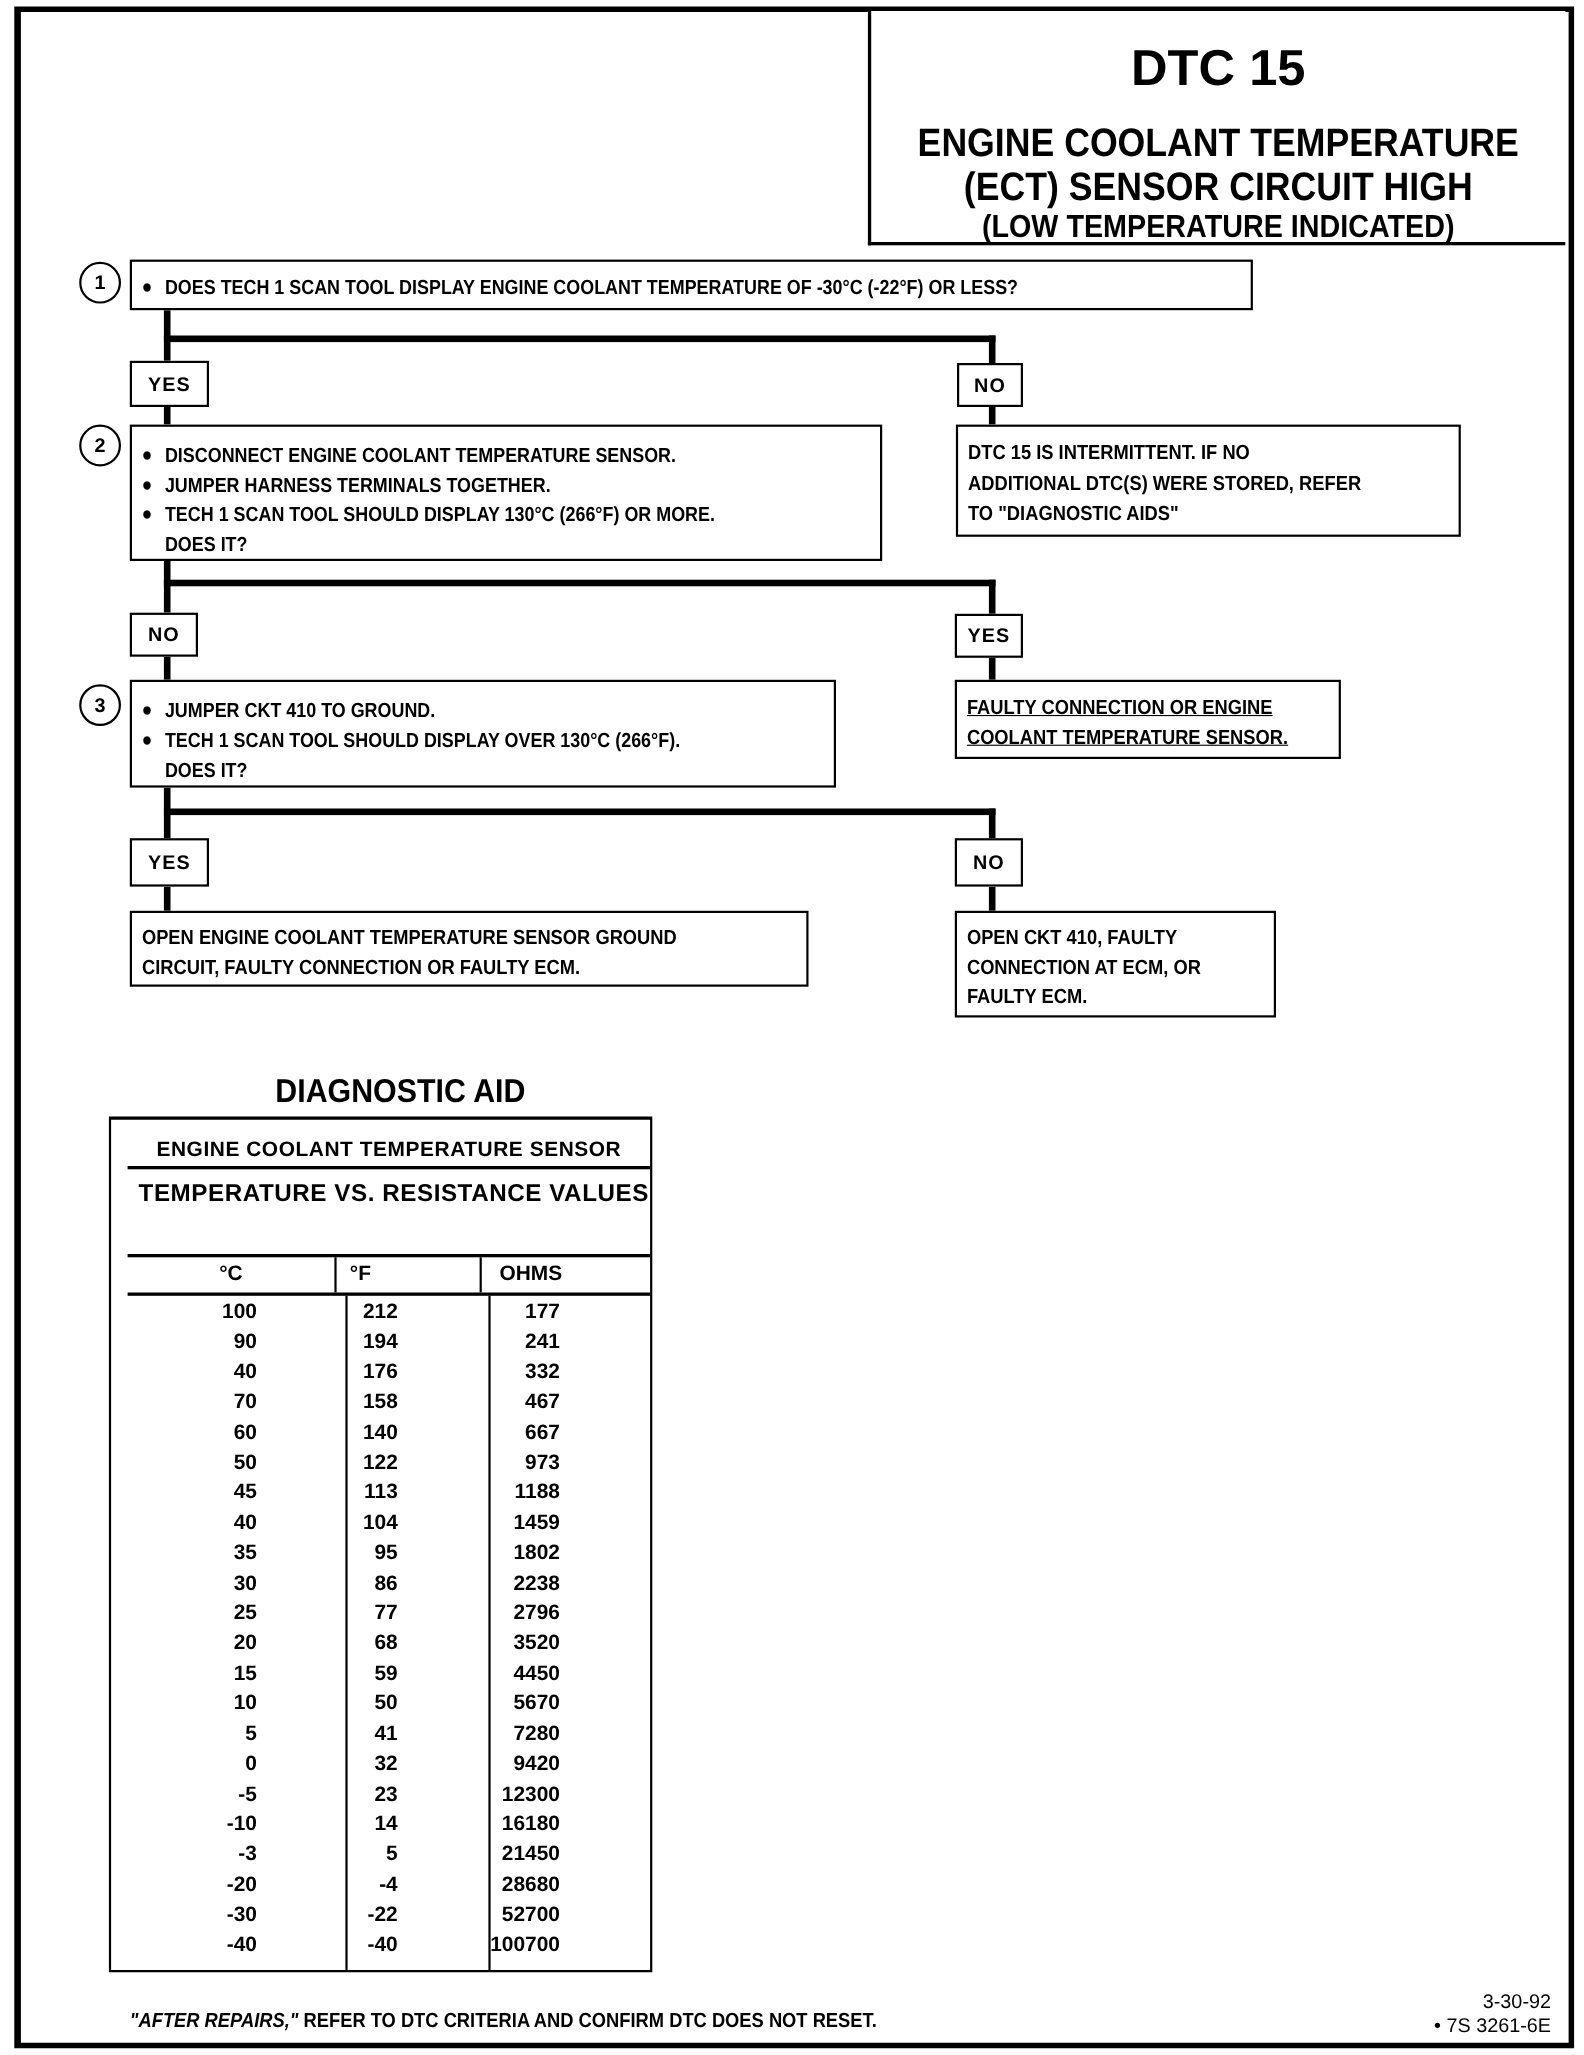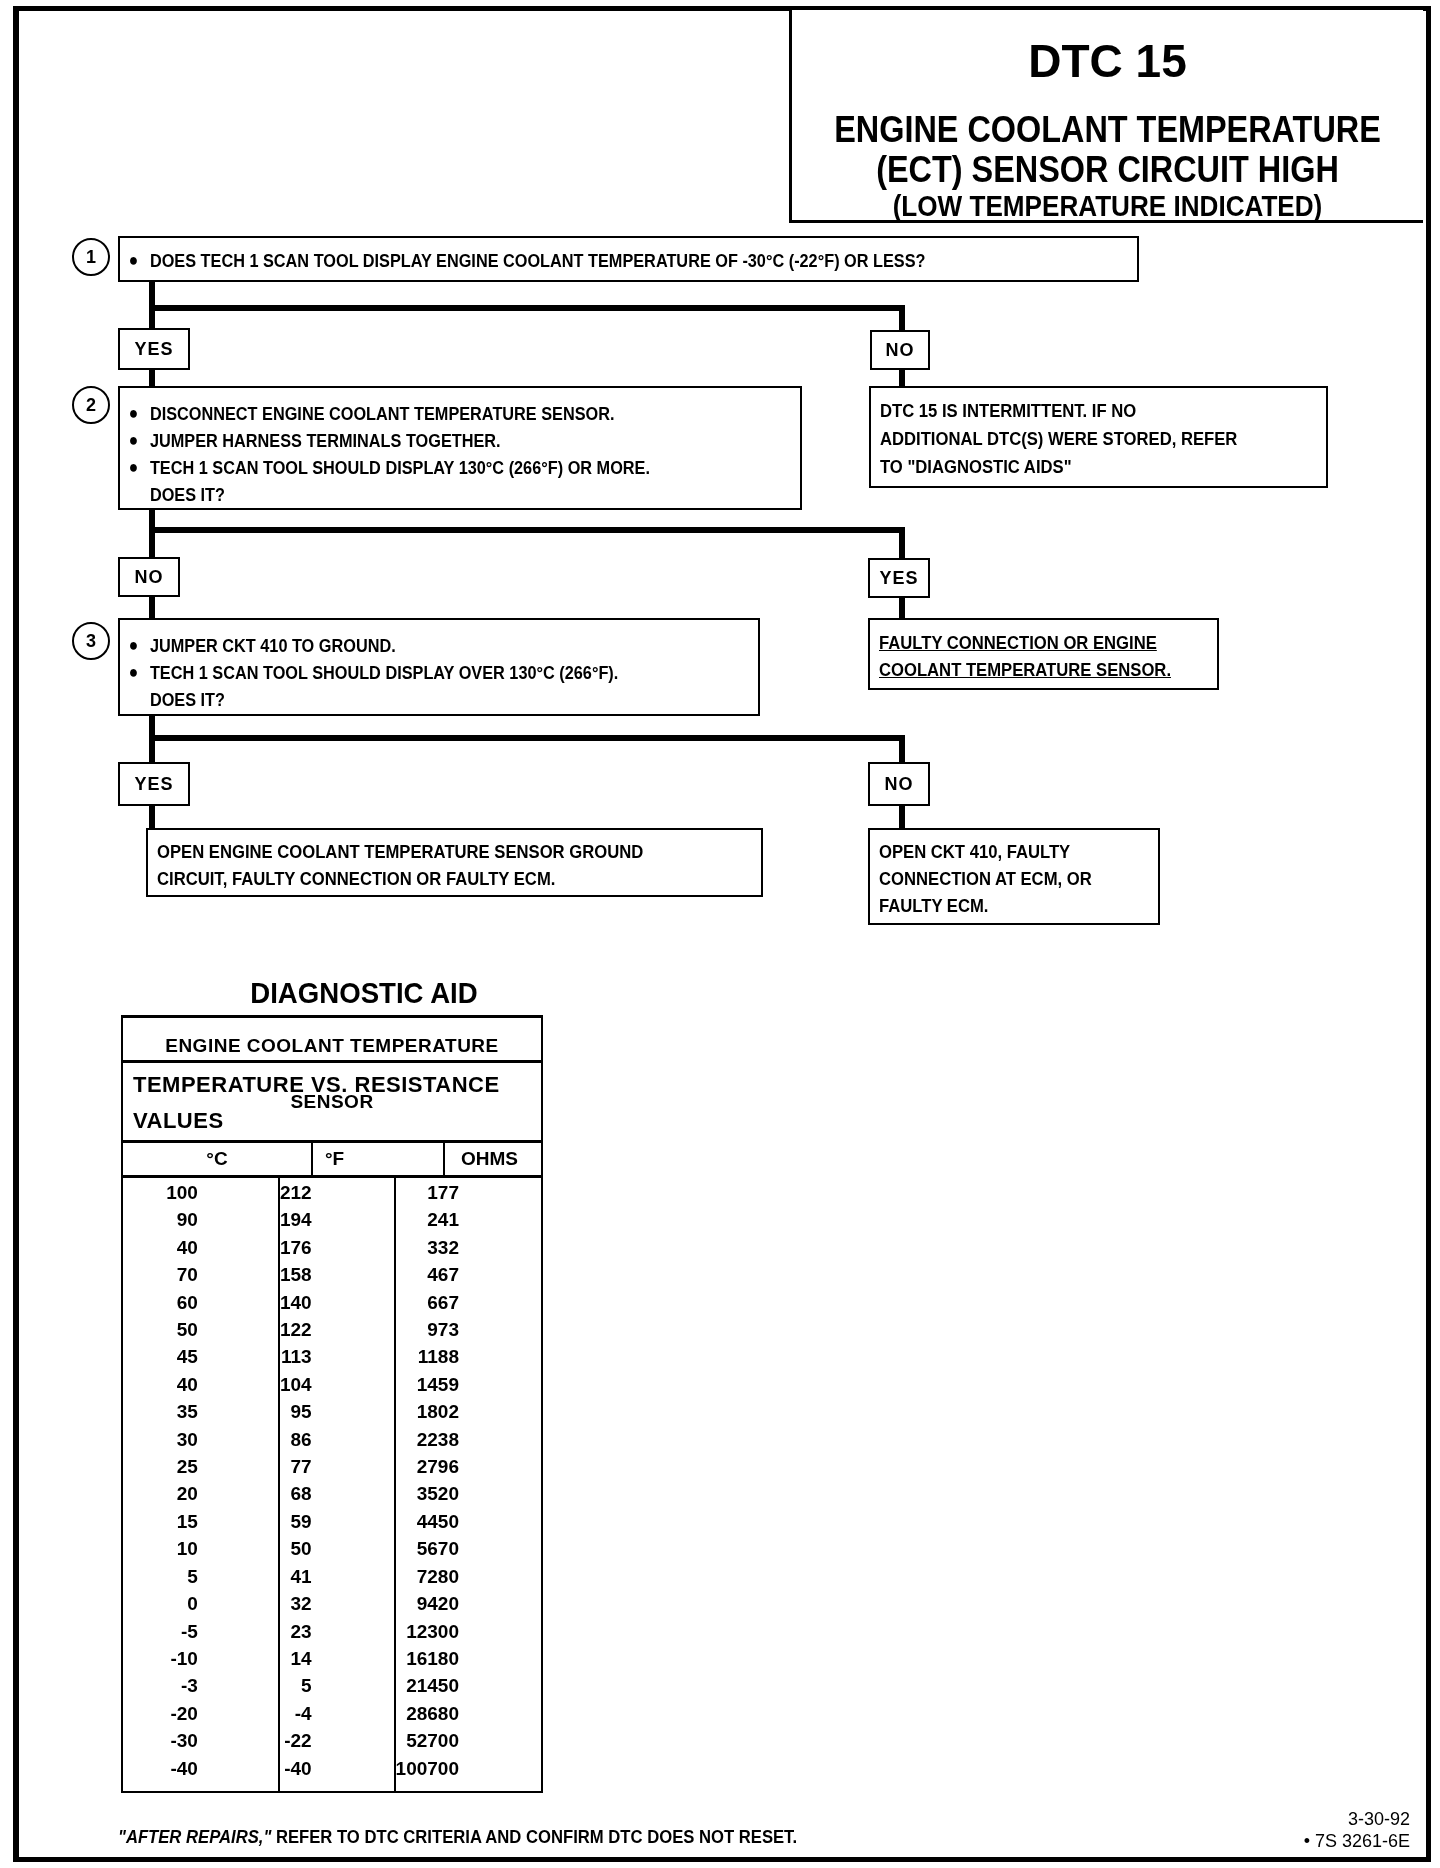--- a/index.html
+++ b/index.html
@@ -20,21 +20,21 @@
   .q-text { font-weight:bold; font-size:18.5px; line-height:27px; transform-origin:left top; transform:scaleX(0.88); white-space:nowrap; }
   .bullet-row { display:flex; }
   .bullet { width:34px; flex:0 0 34px; font-size:18px; padding-left:10px; box-sizing:border-box; }
   .ans { position:absolute; border:2px solid #000; background:#fff; box-sizing:border-box;
          font-weight:bold; font-size:18px; display:flex; align-items:center; justify-content:center; letter-spacing:1px; }
   .res-text { font-weight:bold; font-size:18.5px; line-height:27px; padding:10px 8px 0 10px; transform-origin:left top; transform:scaleX(0.9); white-space:nowrap; }
   .hline { position:absolute; background:#000; height:6px; }
   .vline { position:absolute; background:#000; width:6px; }
 
   .diag-title { position:absolute; left:118px; top:976px; width:492px; text-align:center; font-weight:bold; font-size:30px; transform:scaleX(0.92); }
-  .tbl { position:absolute; left:121px; top:1015px; width:422px; height:778px; border:2px solid #000; border-top-width:3px; box-sizing:border-box; }
+  .tbl { position:absolute; left:99px; top:1015px; width:494px; height:778px; border:2px solid #000; border-top-width:3px; box-sizing:border-box;padding-left:15px; }
   .tbl-h1 { height:42px; border-bottom:3px solid #000; font-weight:bold; font-size:19px; text-align:center; line-height:56px; letter-spacing:0.5px; }
   .tbl-h2 { height:80px; border-bottom:3px solid #000; font-weight:bold; font-size:22px; box-sizing:border-box; padding-left:10px; letter-spacing:0.5px; }
   .tbl-h2 .l1 { line-height:36px; padding-top:4px; }
   .tbl-h2 .l2 { line-height:36px; text-align:center; }
   .cols { display:flex; height:32px; border-bottom:3px solid #000; font-weight:bold; font-size:19px; }
   .cols div { box-sizing:border-box; line-height:32px; }
   .c1 { width:190px; text-align:center; border-right:2px solid #000; }
   .c2 { width:132px; border-right:2px solid #000; padding-left:12px; }
   .c3 { flex:1; padding-left:16px; }
   .body-cols { position:absolute; left:0; top:160px; right:0; bottom:0; display:flex; }
@@ -145,21 +145,21 @@
       </div>
     <div class="bullet-row">
         <span class="bullet"></span>
         <span>DOES IT?</span>
       </div>
   </div>
 </div>
 <div class="ans" style="left:118px; top:762px; width:72px; height:44px;">YES</div>
 <div class="ans" style="left:868px; top:762px; width:62px; height:44px;">NO</div>
 
-<div class="box" style="left:118px; top:828px; width:617px; height:69px;margin-left:28px;">
+<div class="box" style="left:118px; top:828px; width:617px; height:69px;">
   <div class="res-text" style="padding-top:8px;">
     <div>OPEN ENGINE COOLANT TEMPERATURE SENSOR GROUND</div>
     <div>CIRCUIT, FAULTY CONNECTION OR FAULTY ECM.</div>
   </div>
 </div>
 <div class="box" style="left:868px; top:828px; width:292px; height:97px;">
   <div class="res-text" style="padding-top:8px;">
     <div>OPEN CKT 410, FAULTY</div>
     <div>CONNECTION AT ECM, OR</div>
     <div>FAULTY ECM.</div>

